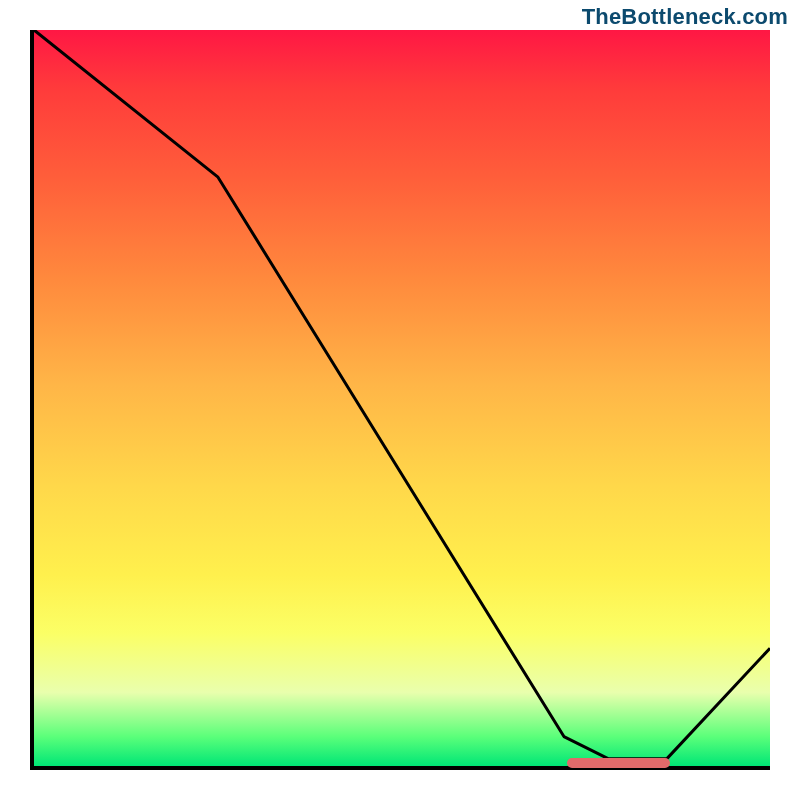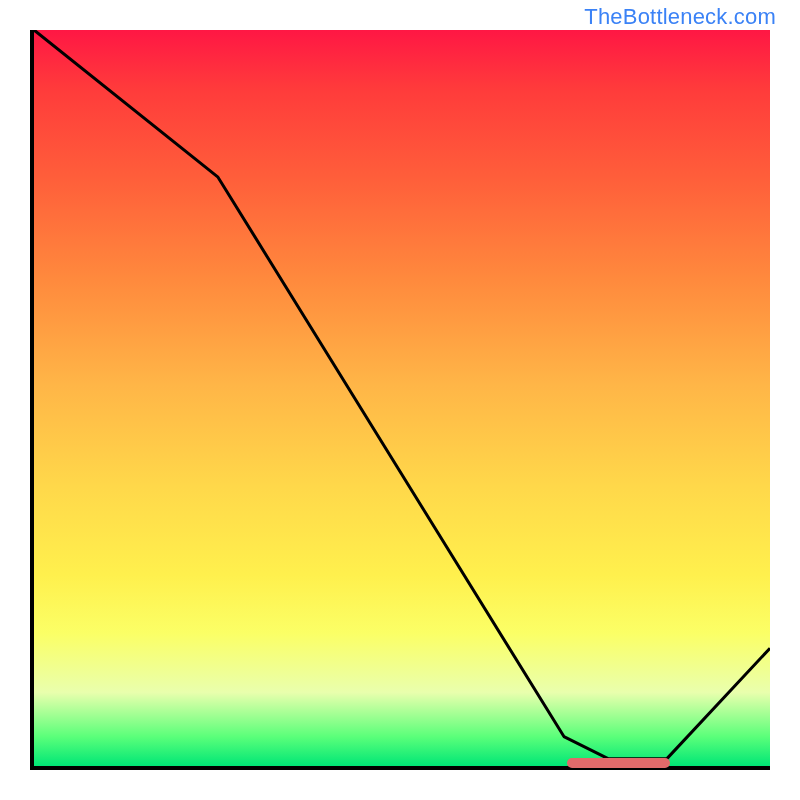--- a/index.html
+++ b/index.html
@@ -7,24 +7,24 @@
     width: 800px;
     height: 800px;
     background: #ffffff;
     font-family: Arial, Helvetica, sans-serif;
     position: relative;
     overflow: hidden;
   }
   .watermark {
     position: absolute;
     top: 4px;
-    right: 24px;
+    right: 12px;
     font-size: 22px;
-    font-weight: 400;
-    color: #3b82f6;
+    font-weight: 700;
+    color: #0c4a6e;
     letter-spacing: 0.2px;
   }
   .plot-area {
     position: absolute;
     left: 30px;
     top: 30px;
     width: 740px;
     height: 740px;
     border: 4px solid #000;
     border-top: none;

